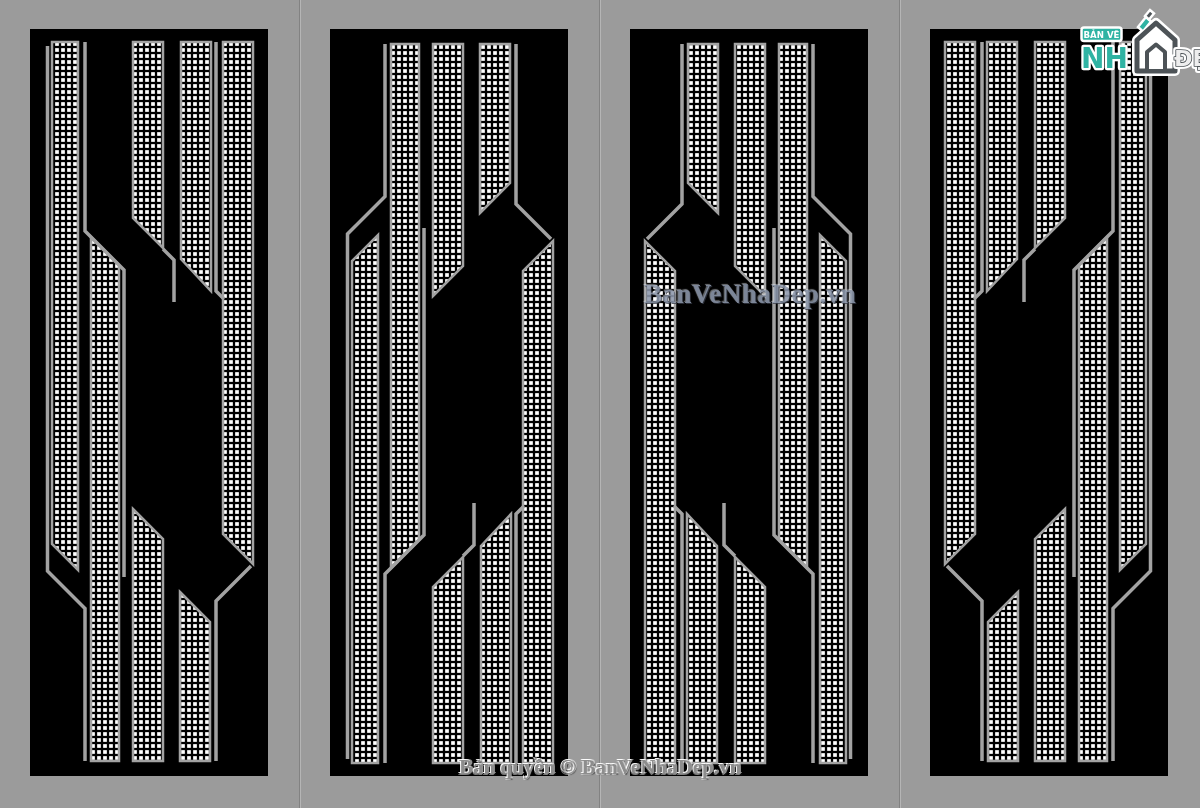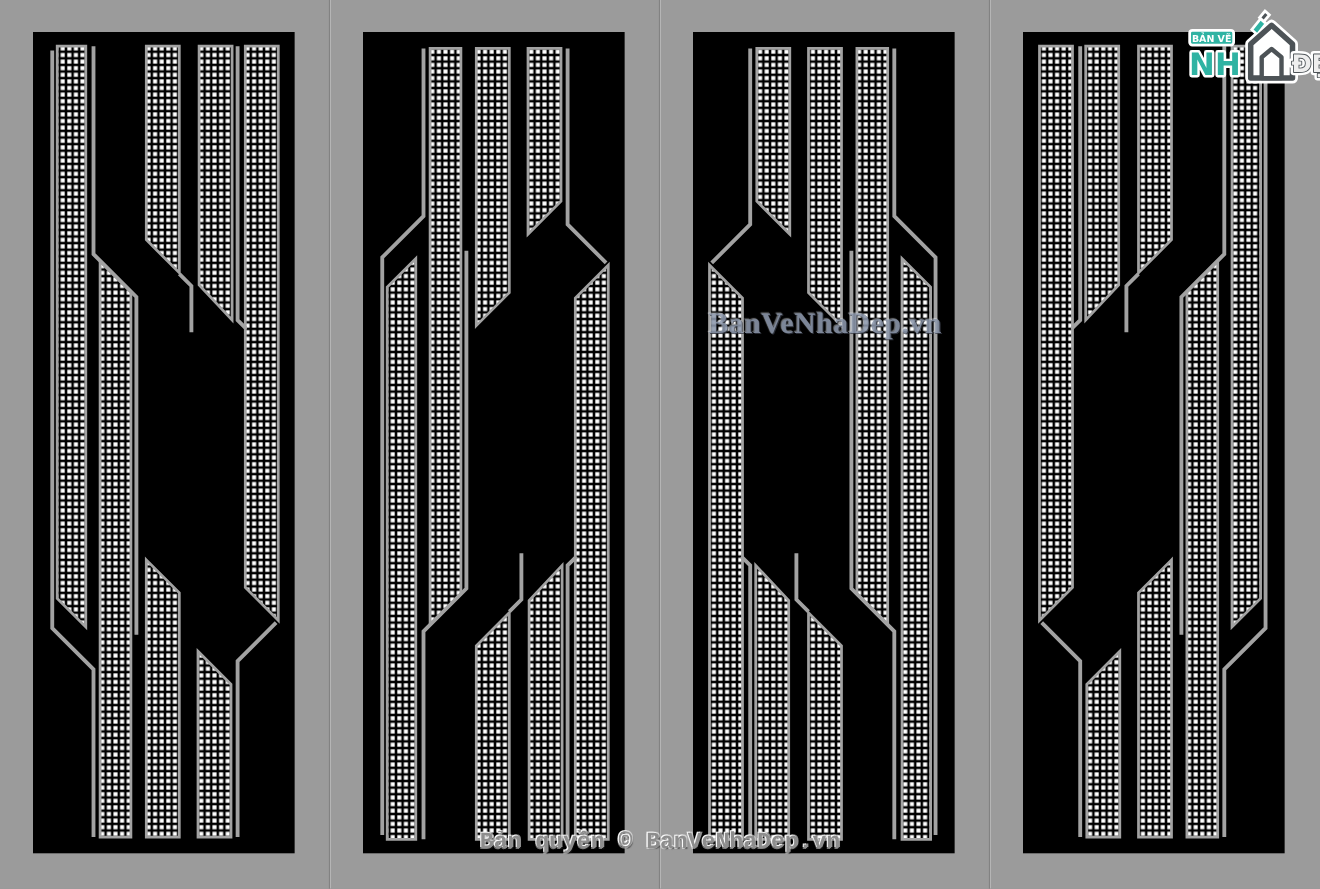--- a/index.html
+++ b/index.html
@@ -21,21 +21,21 @@
     position:absolute;left:644px;top:279px;z-index:6;
     font-size:27px;font-weight:bold;letter-spacing:.5px;
     color:#8e99ad;opacity:.88;white-space:nowrap;
     text-shadow:1px 1px 0 rgba(55,60,72,.85),-1px -1px 1px rgba(235,240,248,.55);
     font-family:Liberation Serif, serif;
   }
   .copyright{
     position:absolute;left:0;width:1200px;top:755px;z-index:6;
     text-align:center;font-size:21px;font-weight:bold;
     color:#8d8d8d;white-space:nowrap;
-    font-family:Liberation Mono, monospace;
+    font-family:Liberation Serif, serif;
     text-shadow:-1px -1px 0 rgba(255,255,255,.95),1px -1px 0 rgba(255,255,255,.55),
                 -1px 1px 0 rgba(255,255,255,.45),1px 1px 1px rgba(40,40,40,.55);
   }
   .logo{
     position:absolute;right:0;top:6px;width:120px;height:74px;z-index:10;
   }
   .hidden-defs{position:absolute;width:0;height:0;overflow:hidden;}
 </style>
 </head>
 <body>

